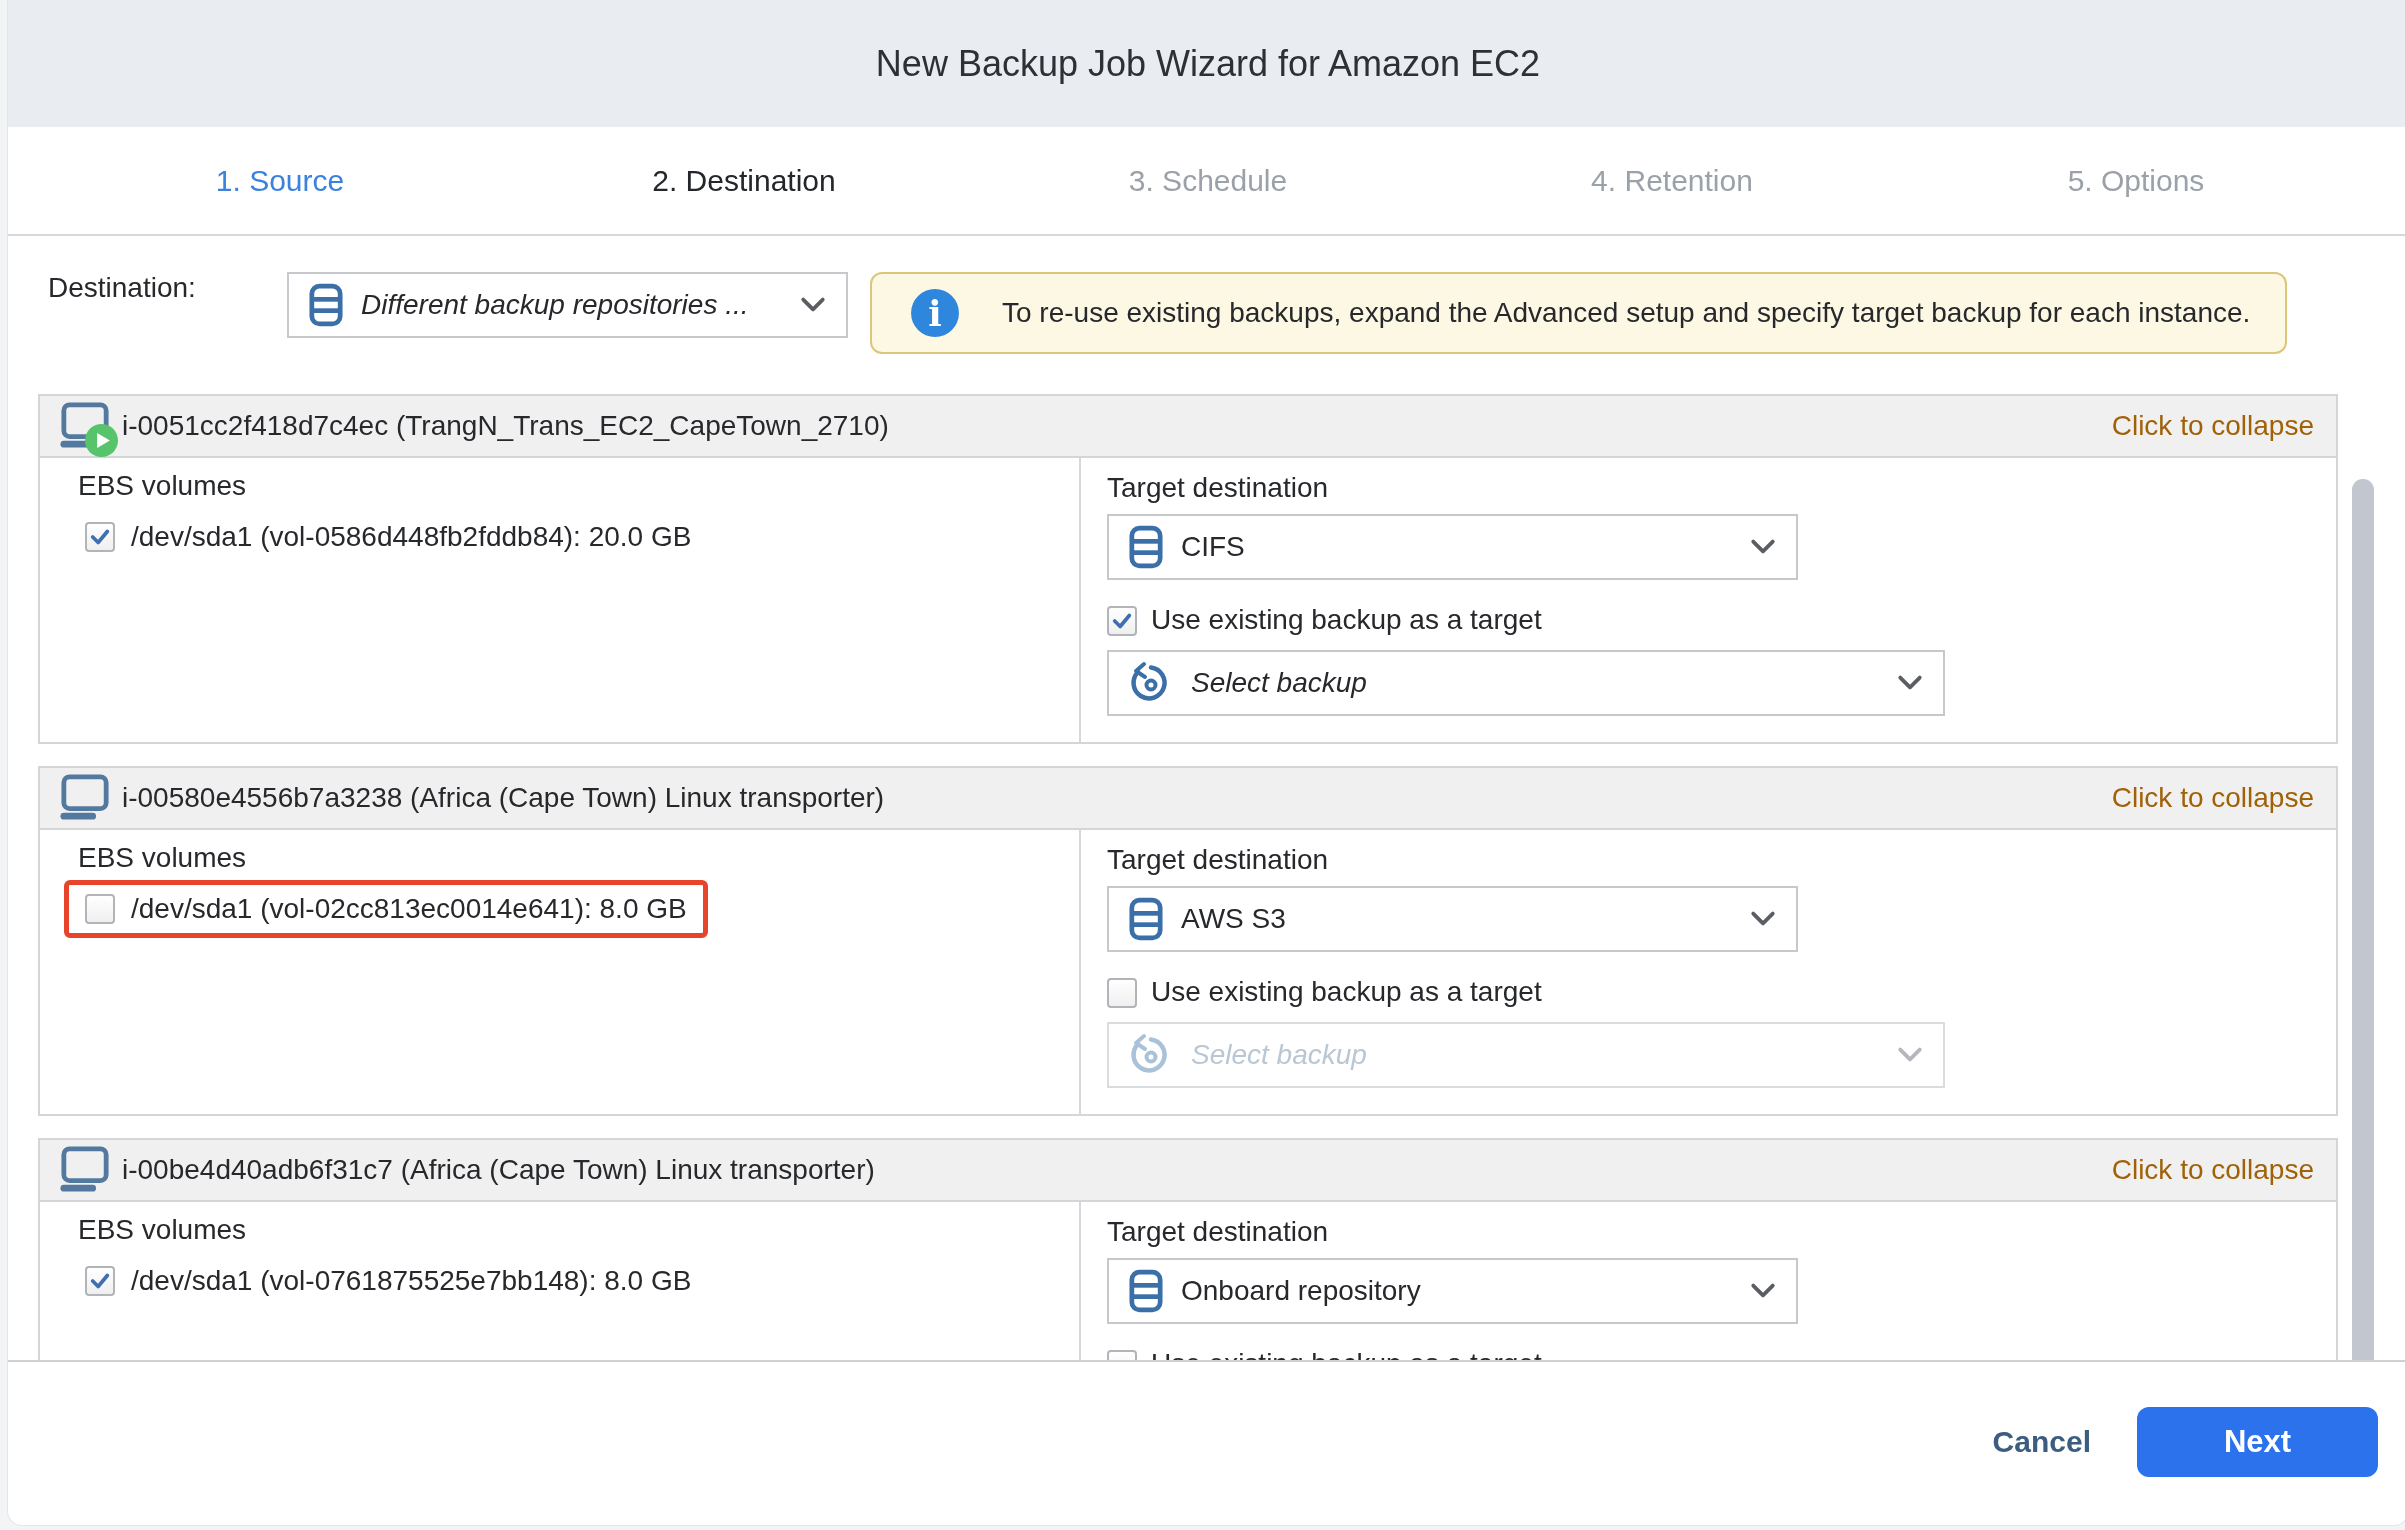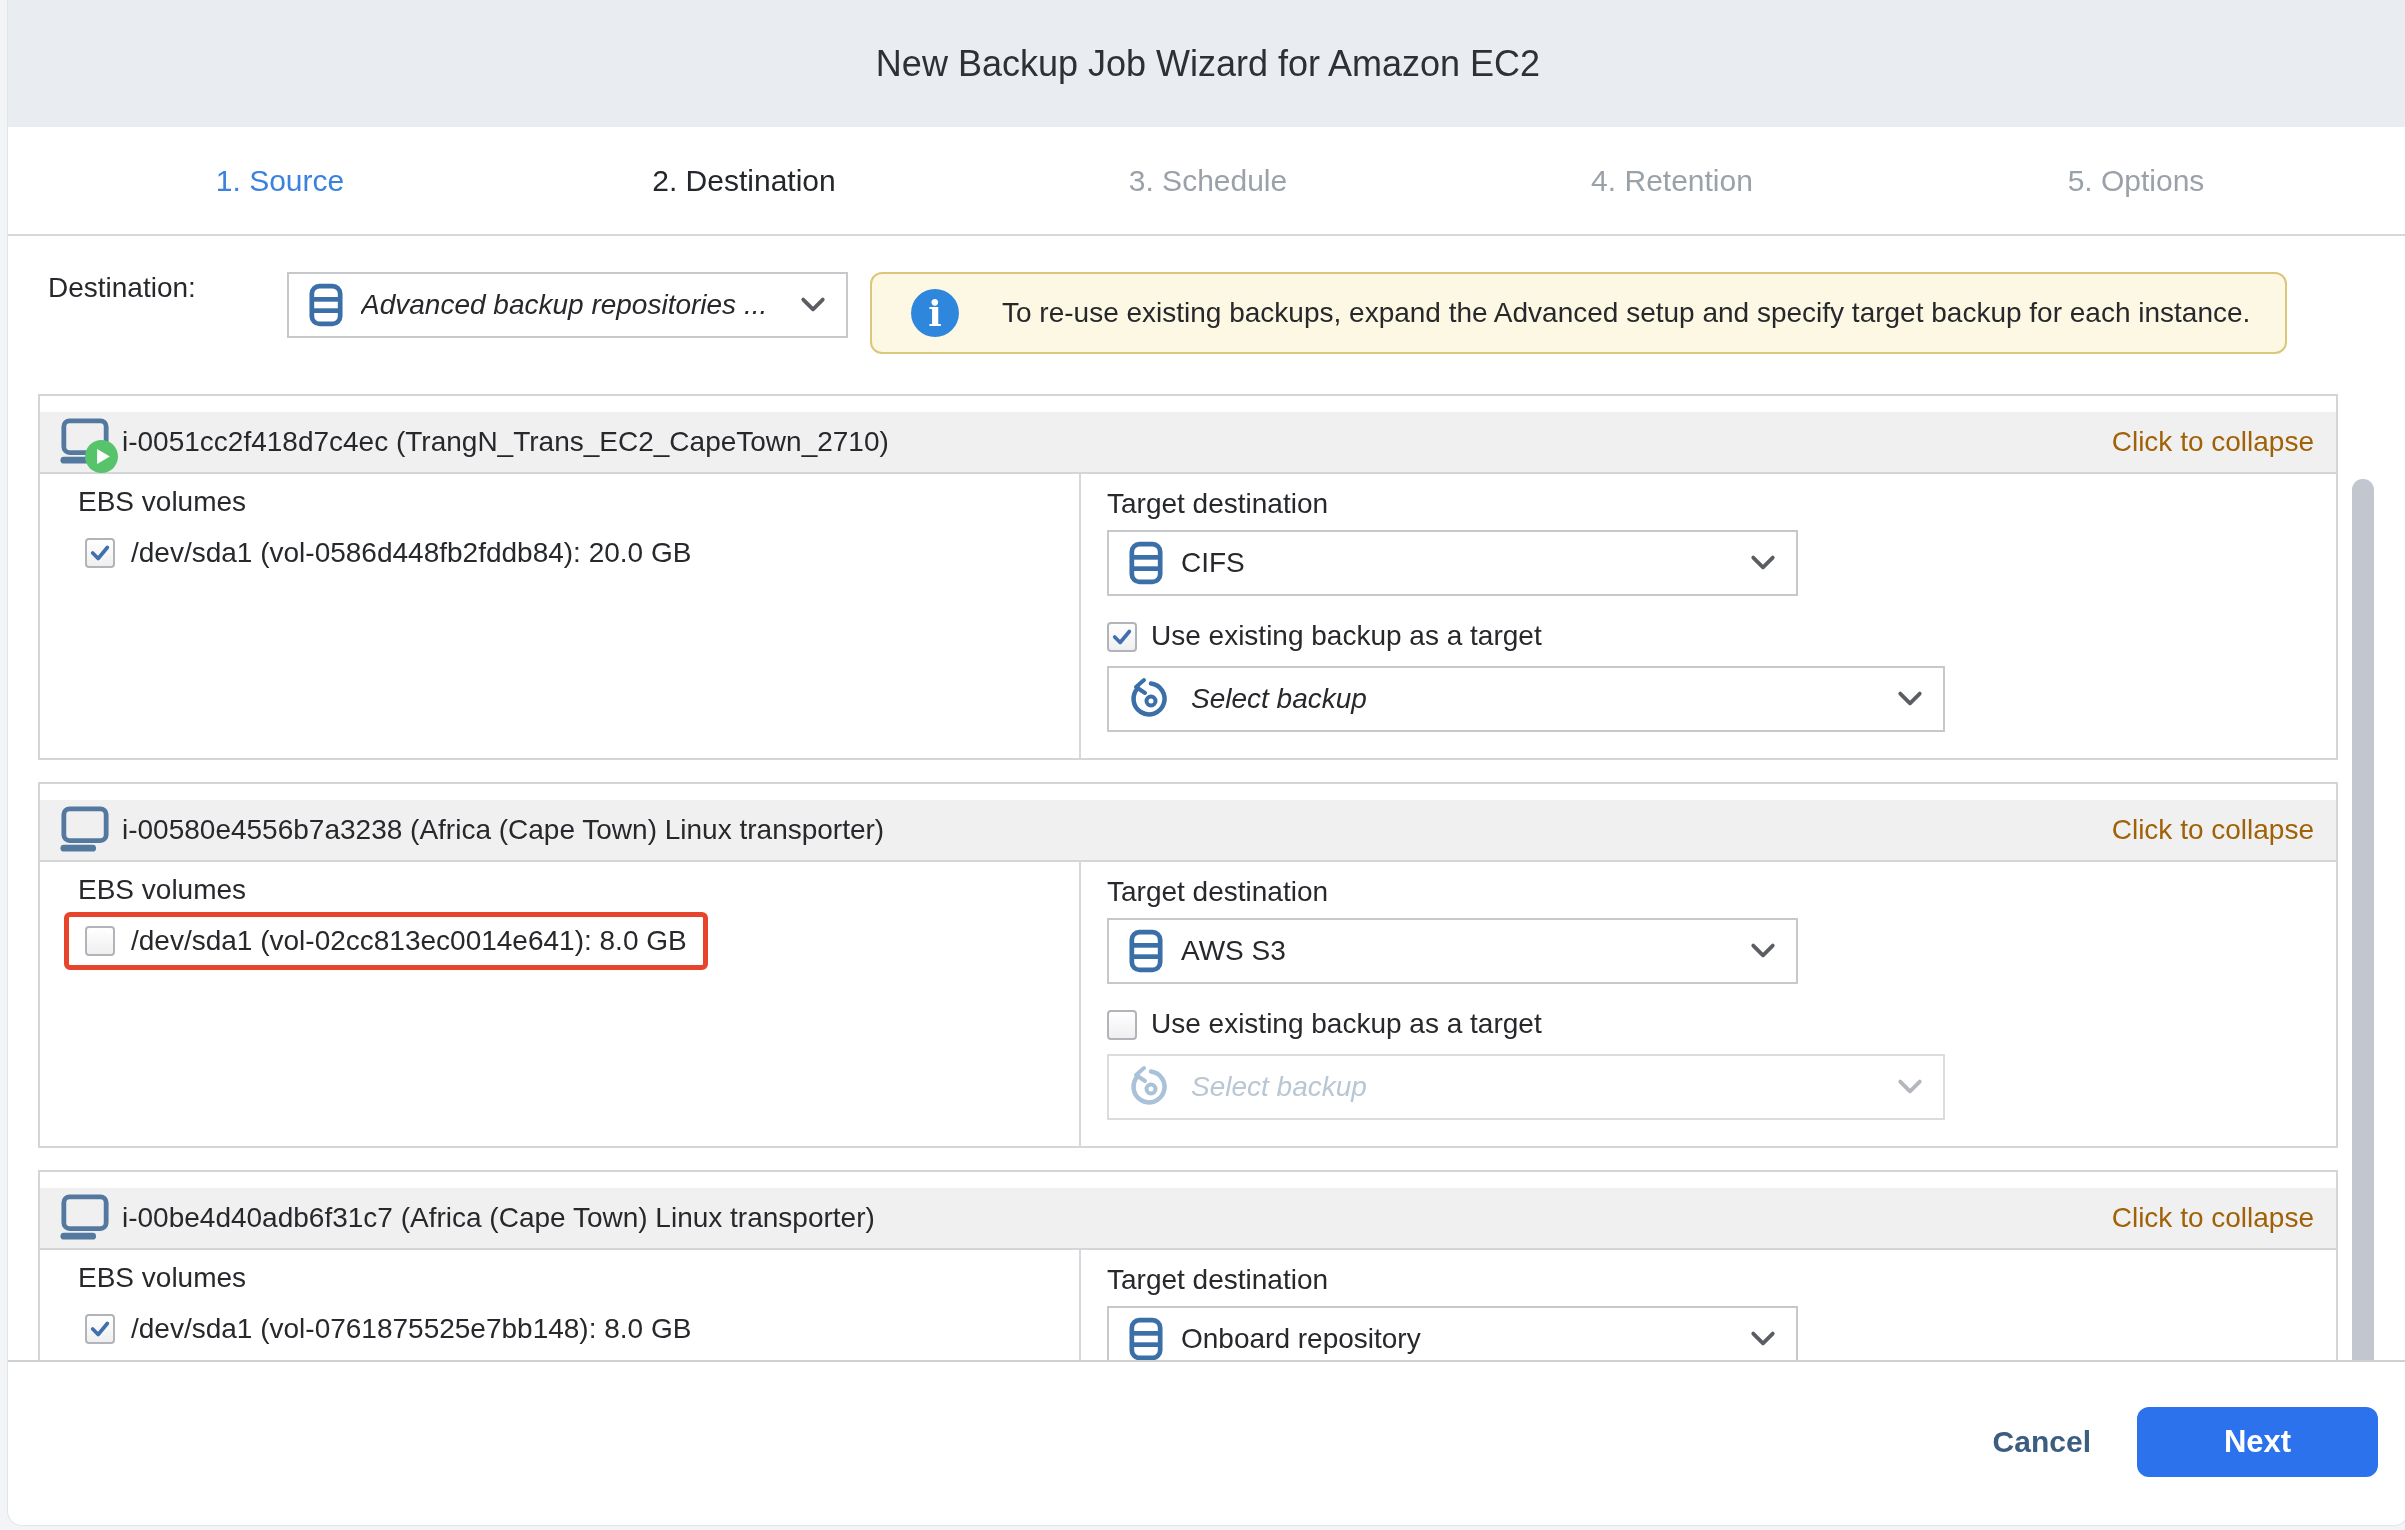--- a/index.html
+++ b/index.html
@@ -40,21 +40,21 @@
   .chev svg{width:26px;height:18px;}
   .chev path{stroke:#5a5e63;stroke-width:3.5;fill:none;stroke-linecap:round;stroke-linejoin:round;}
   .banner{
     flex:1;margin-left:22px;height:82px;background:#fcf8e3;border:2px solid #dcc67a;border-radius:12px;
     display:flex;align-items:center;padding:0 30px 0 38px;box-sizing:border-box;
   }
   .info-badge{width:50px;height:50px;flex:none;}
   .banner-text{font-size:28px;color:#26282b;margin-left:42px;white-space:nowrap;overflow:hidden;}
   
   .section{margin:0 70px 22px 30px;border:2px solid #d3d5d8;background:#fff;}
-  .sec-header{height:60px;background:#f0f0f1;border-bottom:2px solid #d3d5d8;display:flex;align-items:center;padding:0 22px 0 20px;cursor:pointer;margin-top:16px;}
+  .sec-header{height:60px;background:#f0f0f1;border-bottom:2px solid #d3d5d8;display:flex;align-items:center;padding:0 22px 0 20px;cursor:pointer;}
   .pc-wrap{position:relative;width:50px;height:50px;flex:none;}
   .pc-wrap svg.pc{width:50px;height:48px;}
   .pc-wrap .stroke{stroke:#54799f;fill:none;}
   .badge{position:absolute;right:-8px;bottom:-6px;width:33px;height:33px;border-radius:50%;background:#57c46c;display:flex;align-items:center;justify-content:center;}
   .badge svg{width:15px;height:17px;margin-left:3px;}
   .sec-title{font-size:28px;color:#26282b;margin-left:12px;white-space:nowrap;}
   .collapse-hint{margin-left:auto;font-size:28px;color:#a16207;white-space:nowrap;}
   .sec-body{display:flex;align-items:stretch;}
   .col-left{width:1041px;flex:none;border-right:2px solid #d6d8db;padding:12px 0 26px 38px;box-sizing:border-box;}
   .col-right{flex:1;padding:14px 0 26px 26px;box-sizing:border-box;}
@@ -113,21 +113,21 @@
   <div class="content">
 
     <div class="dest-row">
       <div class="dest-label">Destination:</div>
       <div class="dropdown dest-dd">
         <svg class="repo-icon" viewBox="0 0 36 46">
           <rect class="st" x="3" y="3" width="30" height="40" rx="8" stroke-width="5"></rect>
           <line class="st" x1="3" y1="17" x2="33" y2="17" stroke-width="5"></line>
           <line class="st" x1="3" y1="29" x2="33" y2="29" stroke-width="5"></line>
         </svg>
-        <span class="dd-text italic">Advanced backup repositories ...</span>
+        <span class="dd-text italic">Different backup repositories ...</span>
         <span class="chev">
           <svg viewBox="0 0 24 16">
               <path d="M3 3 L12 12 L21 3"></path>
             </svg>
         </span>
       </div>
       <div class="banner">
         <svg class="info-badge" viewBox="0 0 48 48">
           <circle cx="24" cy="24" r="23" fill="#2f86dd"></circle>
           <text x="24" y="36" font-size="34" text-anchor="middle" fill="#ffffff" font-family="DejaVu Serif, serif" font-weight="bold">i</text>

